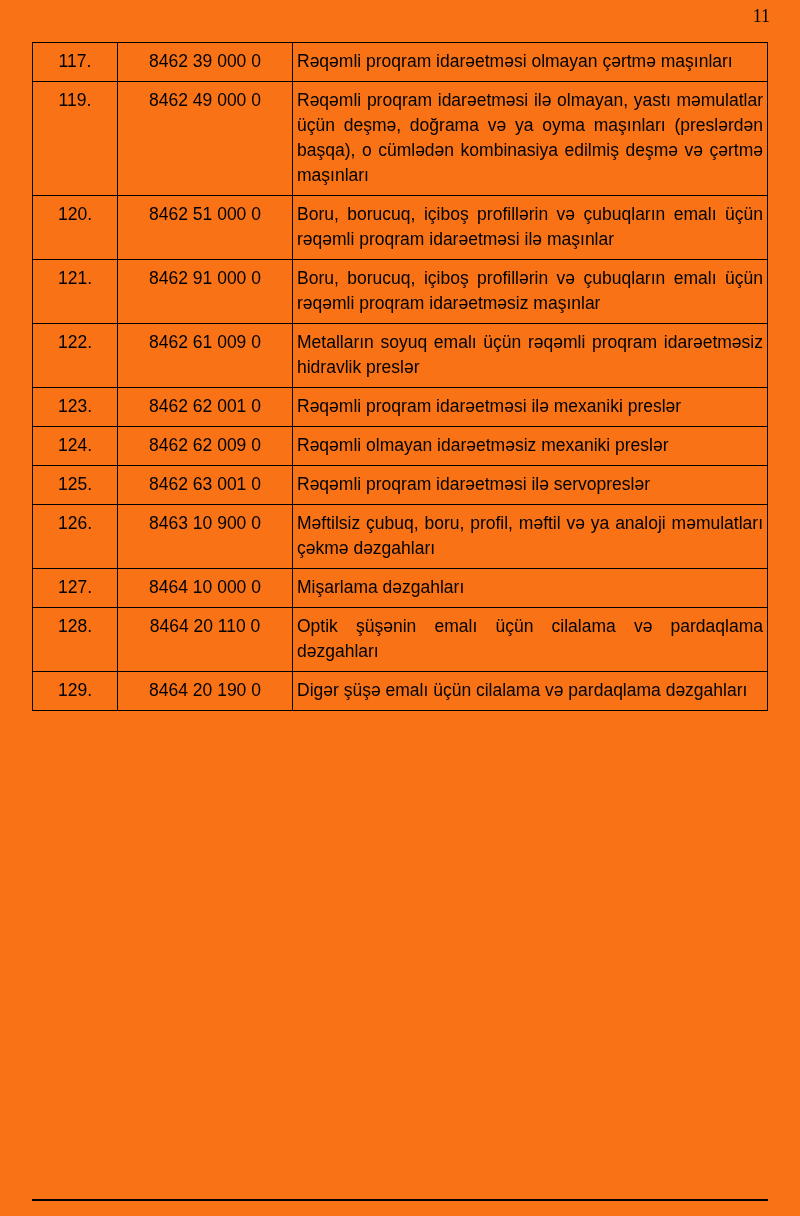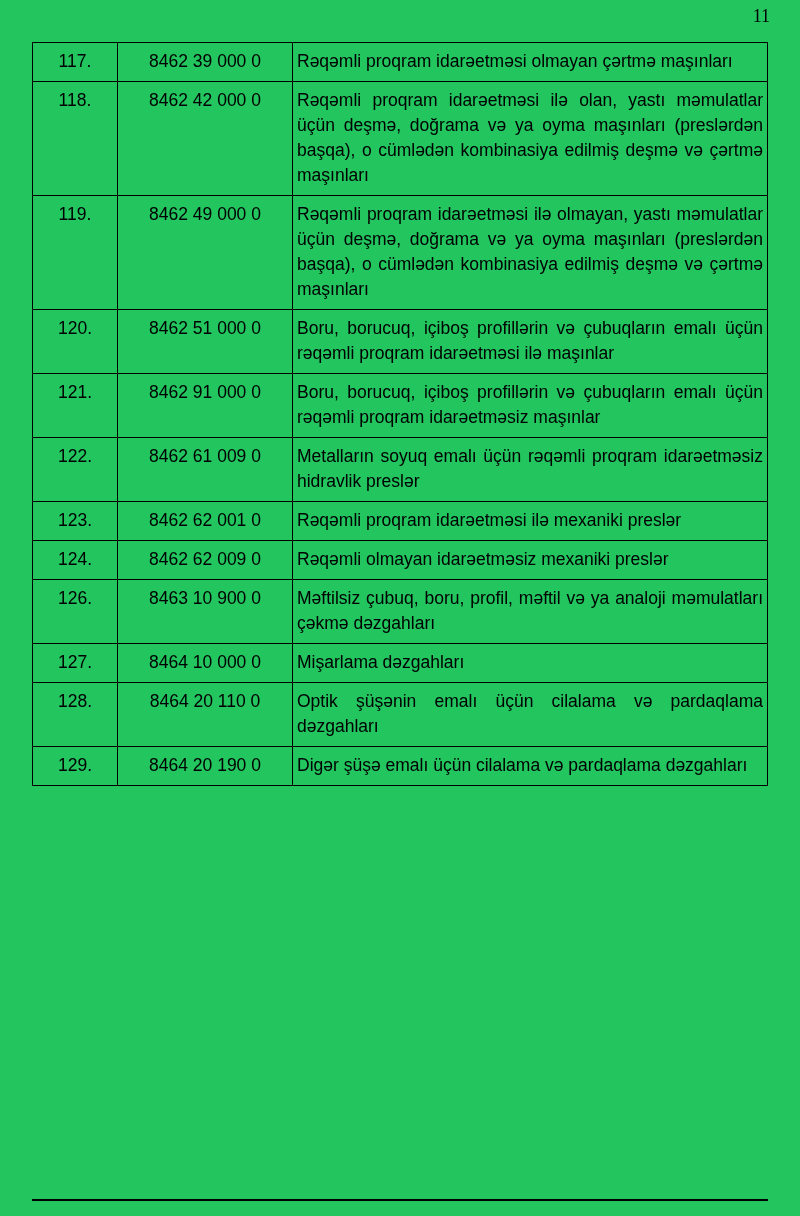--- a/index.html
+++ b/index.html
@@ -6,21 +6,21 @@
     margin: 0;
     padding: 0;
     background: #ffffff;
     font-family: "Liberation Sans", sans-serif;
     color: #000000;
   }
   .page {
     position: relative;
     width: 800px;
     height: 1216px;
-    background: #22c55e;
+    background: #f97316;
     overflow: hidden;
   }
   .page-number {
     position: absolute;
     top: 6px;
     right: 30px;
     font-family: "Liberation Serif", serif;
     font-size: 18px;
   }
   table.goods-table {
@@ -71,25 +71,20 @@
   <div class="page-number">11</div>
 
   <table class="goods-table">
     <tbody id="table-body">
   <tr>
     <td class="col-num">117.</td>
     <td class="col-code">8462 39 000 0</td>
     <td class="col-desc">Rəqəmli proqram idarəetməsi olmayan çərtmə maşınları</td>
   </tr>
 
-  <tr>
-    <td class="col-num">118.</td>
-    <td class="col-code">8462 42 000 0</td>
-    <td class="col-desc">Rəqəmli proqram idarəetməsi ilə olan, yastı məmulatlar üçün deşmə, doğrama və ya oyma maşınları (preslərdən başqa), o cümlədən kombinasiya edilmiş deşmə və çərtmə maşınları</td>
-  </tr>
 
   <tr>
     <td class="col-num">119.</td>
     <td class="col-code">8462 49 000 0</td>
     <td class="col-desc">Rəqəmli proqram idarəetməsi ilə olmayan, yastı məmulatlar üçün deşmə, doğrama və ya oyma maşınları (preslərdən başqa), o cümlədən kombinasiya edilmiş deşmə və çərtmə maşınları</td>
   </tr>
 
   <tr>
     <td class="col-num">120.</td>
     <td class="col-code">8462 51 000 0</td>
@@ -113,20 +108,25 @@
     <td class="col-code">8462 62 001 0</td>
     <td class="col-desc">Rəqəmli proqram idarəetməsi ilə mexaniki preslər</td>
   </tr>
 
   <tr>
     <td class="col-num">124.</td>
     <td class="col-code">8462 62 009 0</td>
     <td class="col-desc">Rəqəmli olmayan idarəetməsiz mexaniki preslər</td>
   </tr>
 
+  <tr>
+    <td class="col-num">125.</td>
+    <td class="col-code">8462 63 001 0</td>
+    <td class="col-desc">Rəqəmli proqram idarəetməsi ilə servopreslər</td>
+  </tr>
 
   <tr>
     <td class="col-num">126.</td>
     <td class="col-code">8463 10 900 0</td>
     <td class="col-desc">Məftilsiz çubuq, boru, profil, məftil və ya analoji məmulatları çəkmə dəzgahları</td>
   </tr>
 
   <tr>
     <td class="col-num">127.</td>
     <td class="col-code">8464 10 000 0</td>

